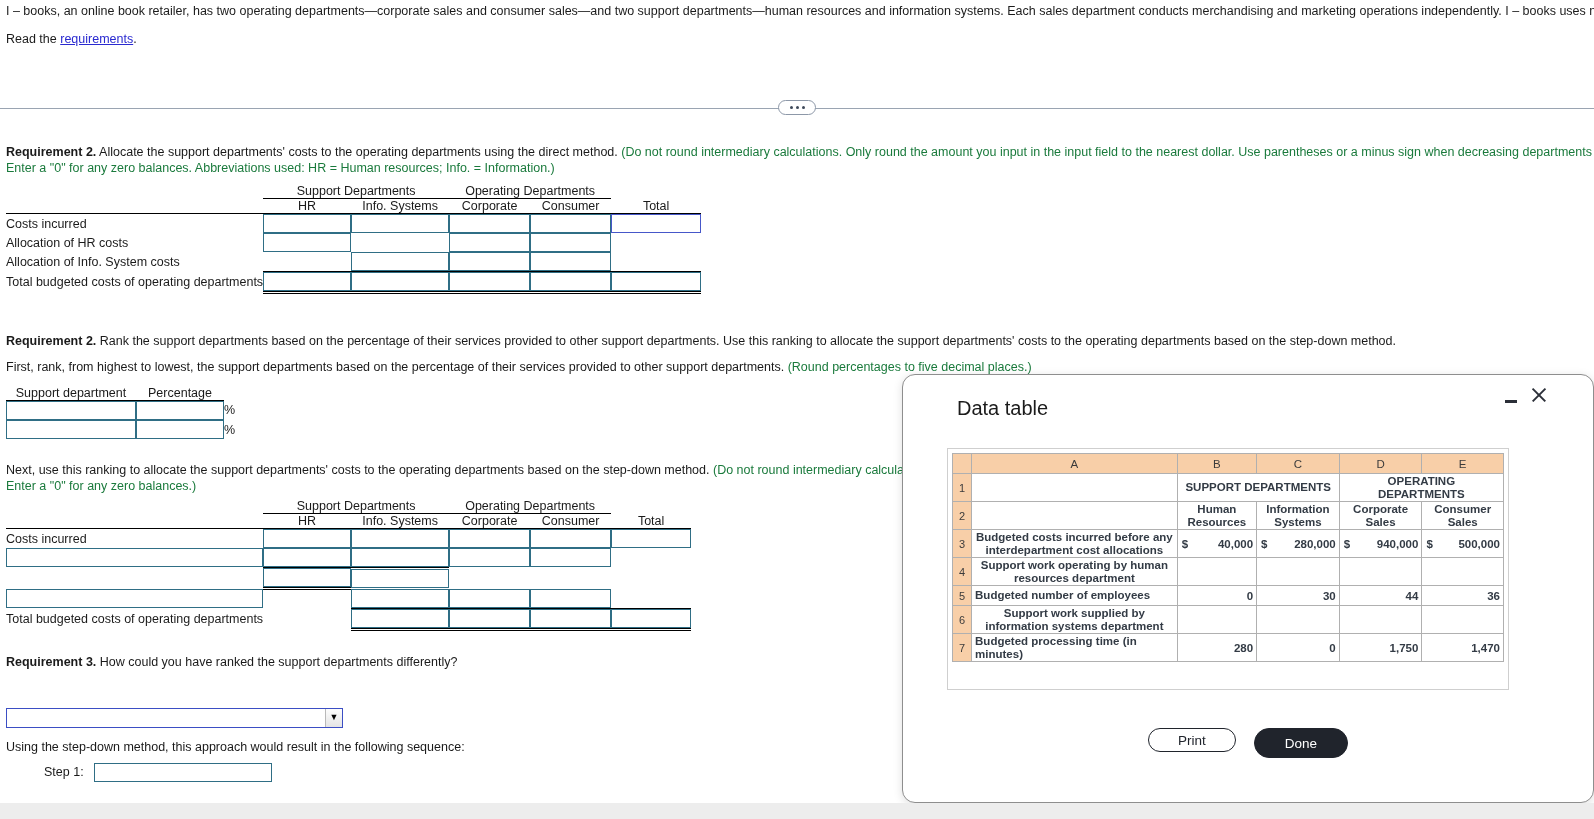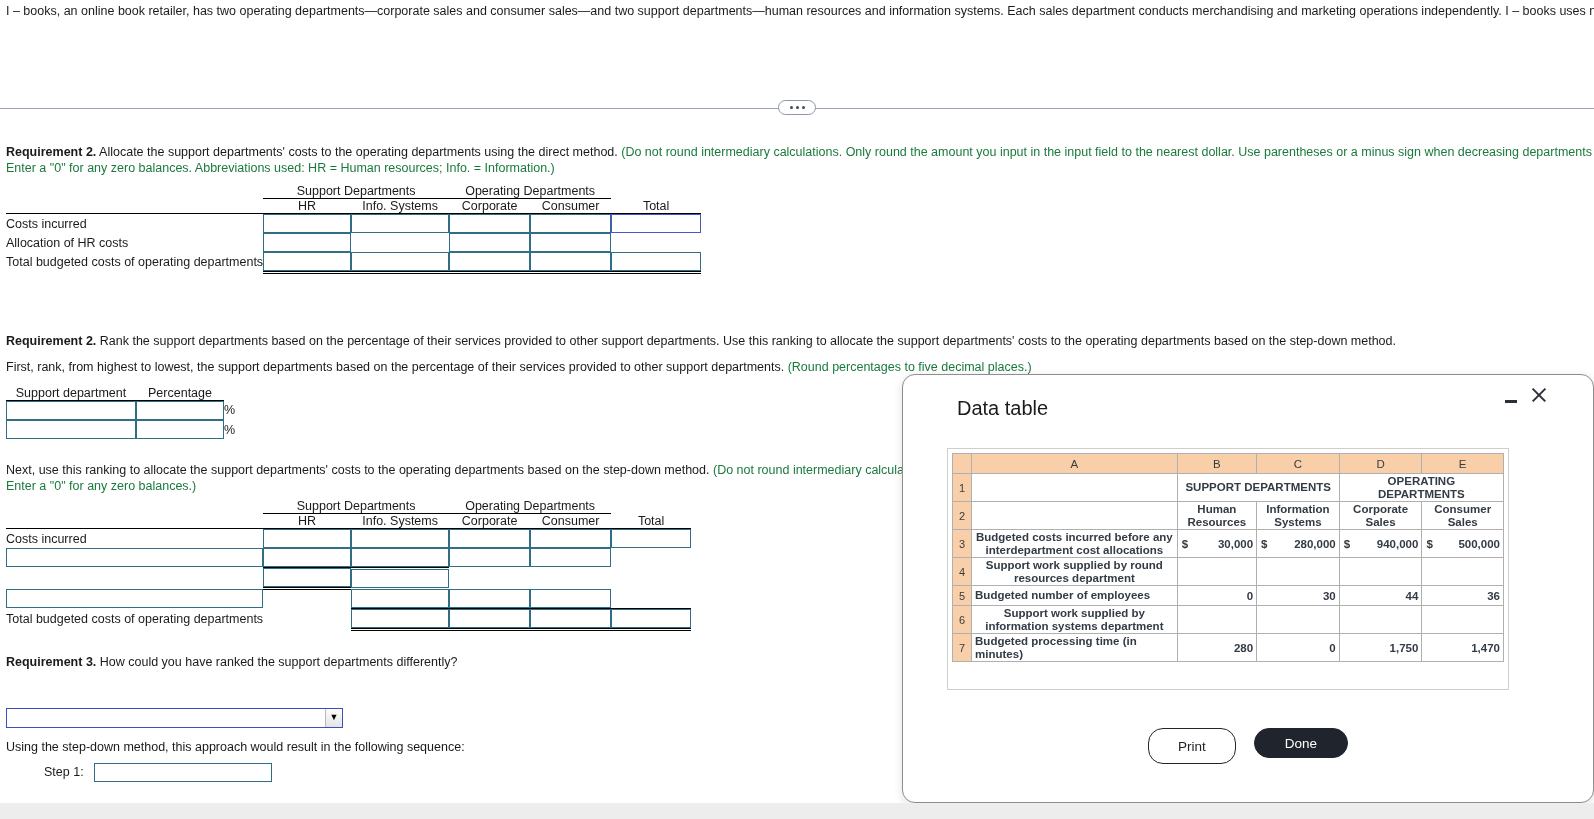--- a/index.html
+++ b/index.html
@@ -287,21 +287,21 @@
 
   .modal-buttons {
     position: absolute;
     left: 0; right: 0;
     top: 353px;
     display: flex;
     justify-content: center;
     gap: 18px;
   }
   .btn-print {
-    width: 88px; height: 36px;
+    width: 88px; height: 24px;
     border-radius: 15px;
     border: 1.4px solid #20242c;
     background: #fff;
     font-size: 13.5px;
     color: #20242c;
     cursor: pointer;
     font-family: "Liberation Sans", sans-serif;
   }
   .btn-done {
     width: 94px; height: 30px;
@@ -320,20 +320,23 @@
     background: #ededed;
   }
 </style>
 </head>
 <body>
 
 <div class="page">
 
   <div class="intro">
     <p>I – books, an online book retailer, has two operating departments—corporate sales and consumer sales—and two support departments—human resources and information systems. Each sales department conducts merchandising and marketing operations independently. I – books uses number of employees to</p>
+    <div class="readline">
+      <span>Read the </span><span class="link">requirements</span><span>.</span>
+    </div>
   </div>
 
   <div class="divider-wrap">
     <div class="divider-line"></div>
     <div class="divider-pill">
       <i></i>
       <i></i>
       <i></i>
     </div>
   </div>
@@ -387,20 +390,34 @@
       <td class="cell"></td>
       <td class="cell">
             <input class="inp" style="">
           </td>
       <td class="cell">
             <input class="inp" style="">
           </td>
       <td class="cell"></td>
     </tr>
 
+    <tr>
+      <td class="lbl">Allocation of Info. System costs</td>
+      <td class="cell single-rule"></td>
+      <td class="cell single-rule">
+            <input class="inp" style="">
+          </td>
+      <td class="cell single-rule">
+            <input class="inp" style="">
+          </td>
+      <td class="cell single-rule">
+            <input class="inp" style="">
+          </td>
+      <td class="cell single-rule"></td>
+    </tr>
 
     <tr>
       <td class="lbl">Total budgeted costs of operating departments</td>
       <td class="cell double-rule">
             <input class="inp" style="">
           </td>
       <td class="cell double-rule">
             <input class="inp" style="">
           </td>
       <td class="cell double-rule">
@@ -615,29 +632,29 @@
           <td></td>
           <td class="ctr2">Human Resources</td>
           <td class="ctr2">Information Systems</td>
           <td class="ctr2">Corporate Sales</td>
           <td class="ctr2">Consumer Sales</td>
         </tr>
 
         <tr>
           <td class="rowno">3</td>
           <td class="lft">Budgeted costs incurred before any interdepartment cost allocations</td>
-          <td class="money"><span class="dol">$</span><span>30,000</span></td>
+          <td class="money"><span class="dol">$</span><span>40,000</span></td>
           <td class="money"><span class="dol">$</span><span>280,000</span></td>
           <td class="money"><span class="dol">$</span><span>940,000</span></td>
           <td class="money"><span class="dol">$</span><span>500,000</span></td>
         </tr>
 
         <tr>
           <td class="rowno">4</td>
-          <td class="lft">Support work supplied by round resources department</td>
+          <td class="lft">Support work operating by human resources department</td>
           <td></td>
           <td></td>
           <td></td>
           <td></td>
         </tr>
 
         <tr>
           <td class="rowno">5</td>
           <td class="lft-ind">Budgeted number of employees</td>
           <td class="num">0</td>

